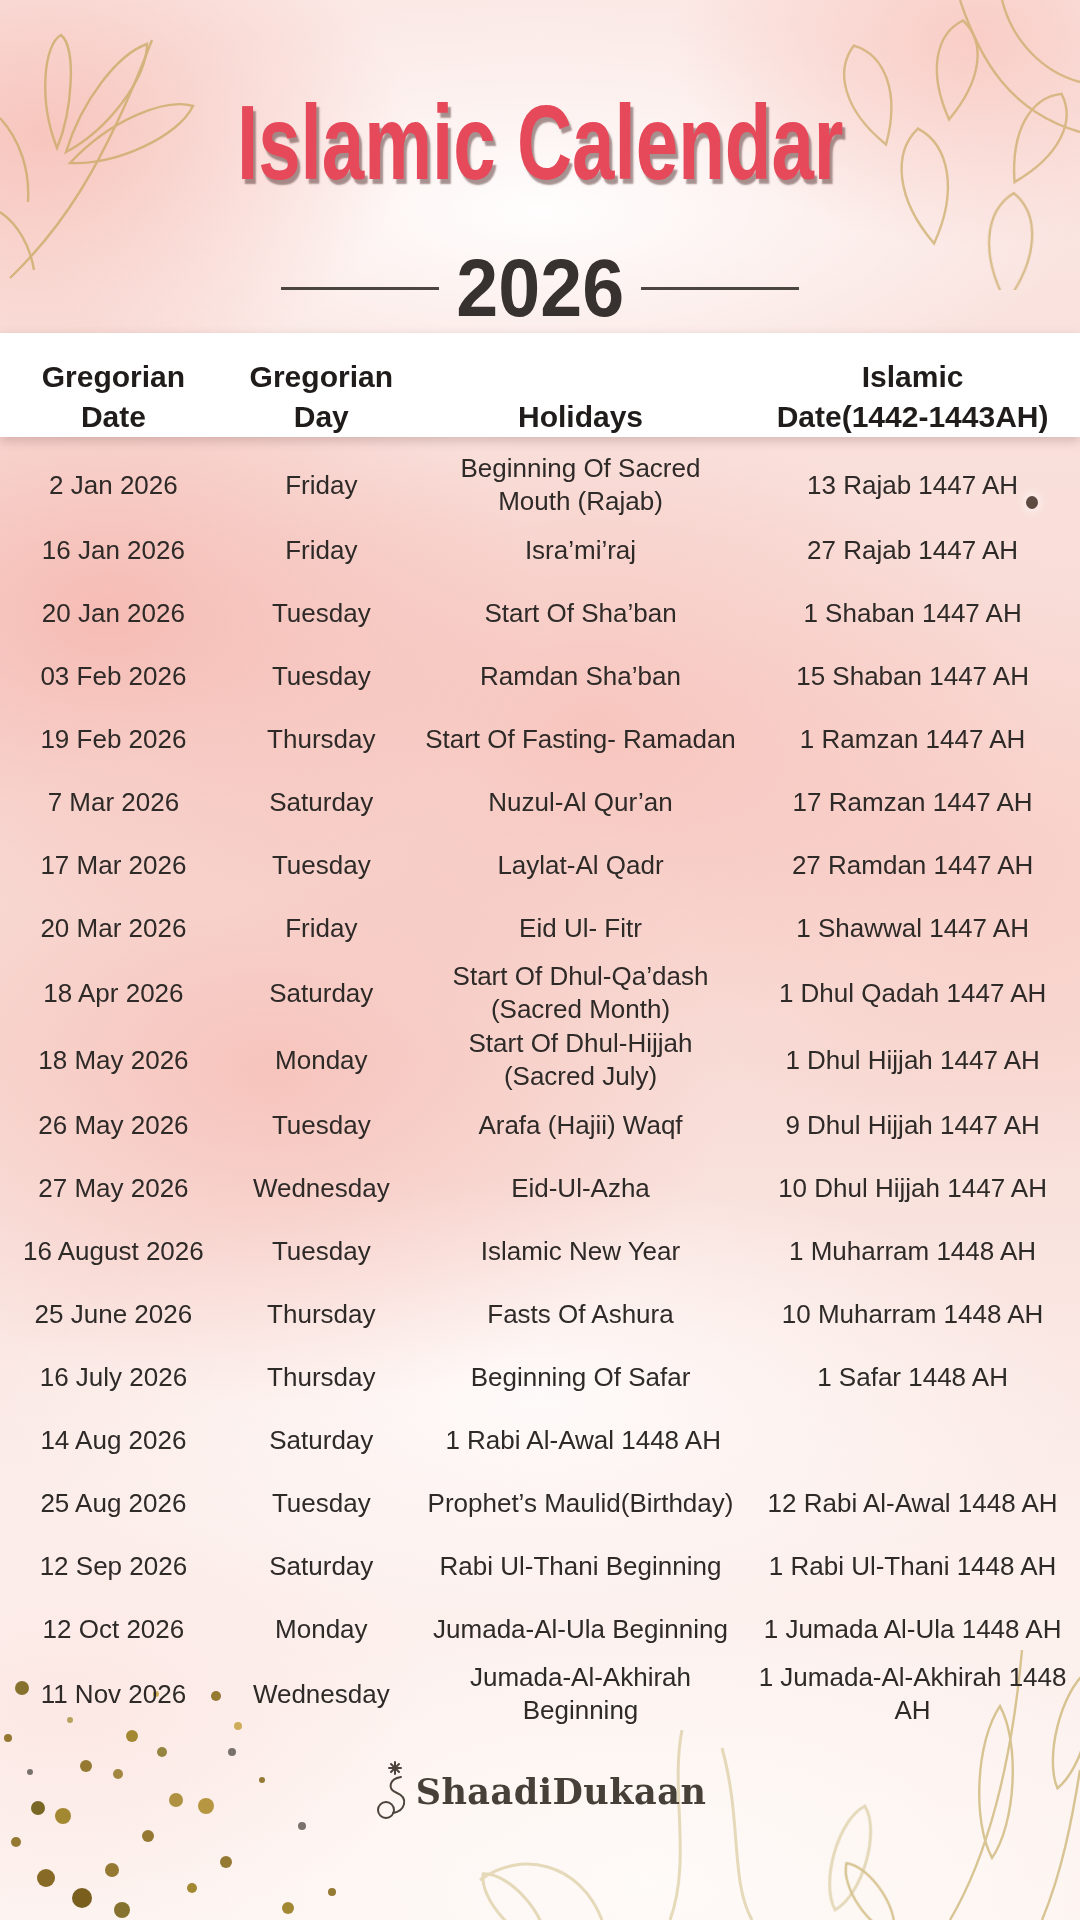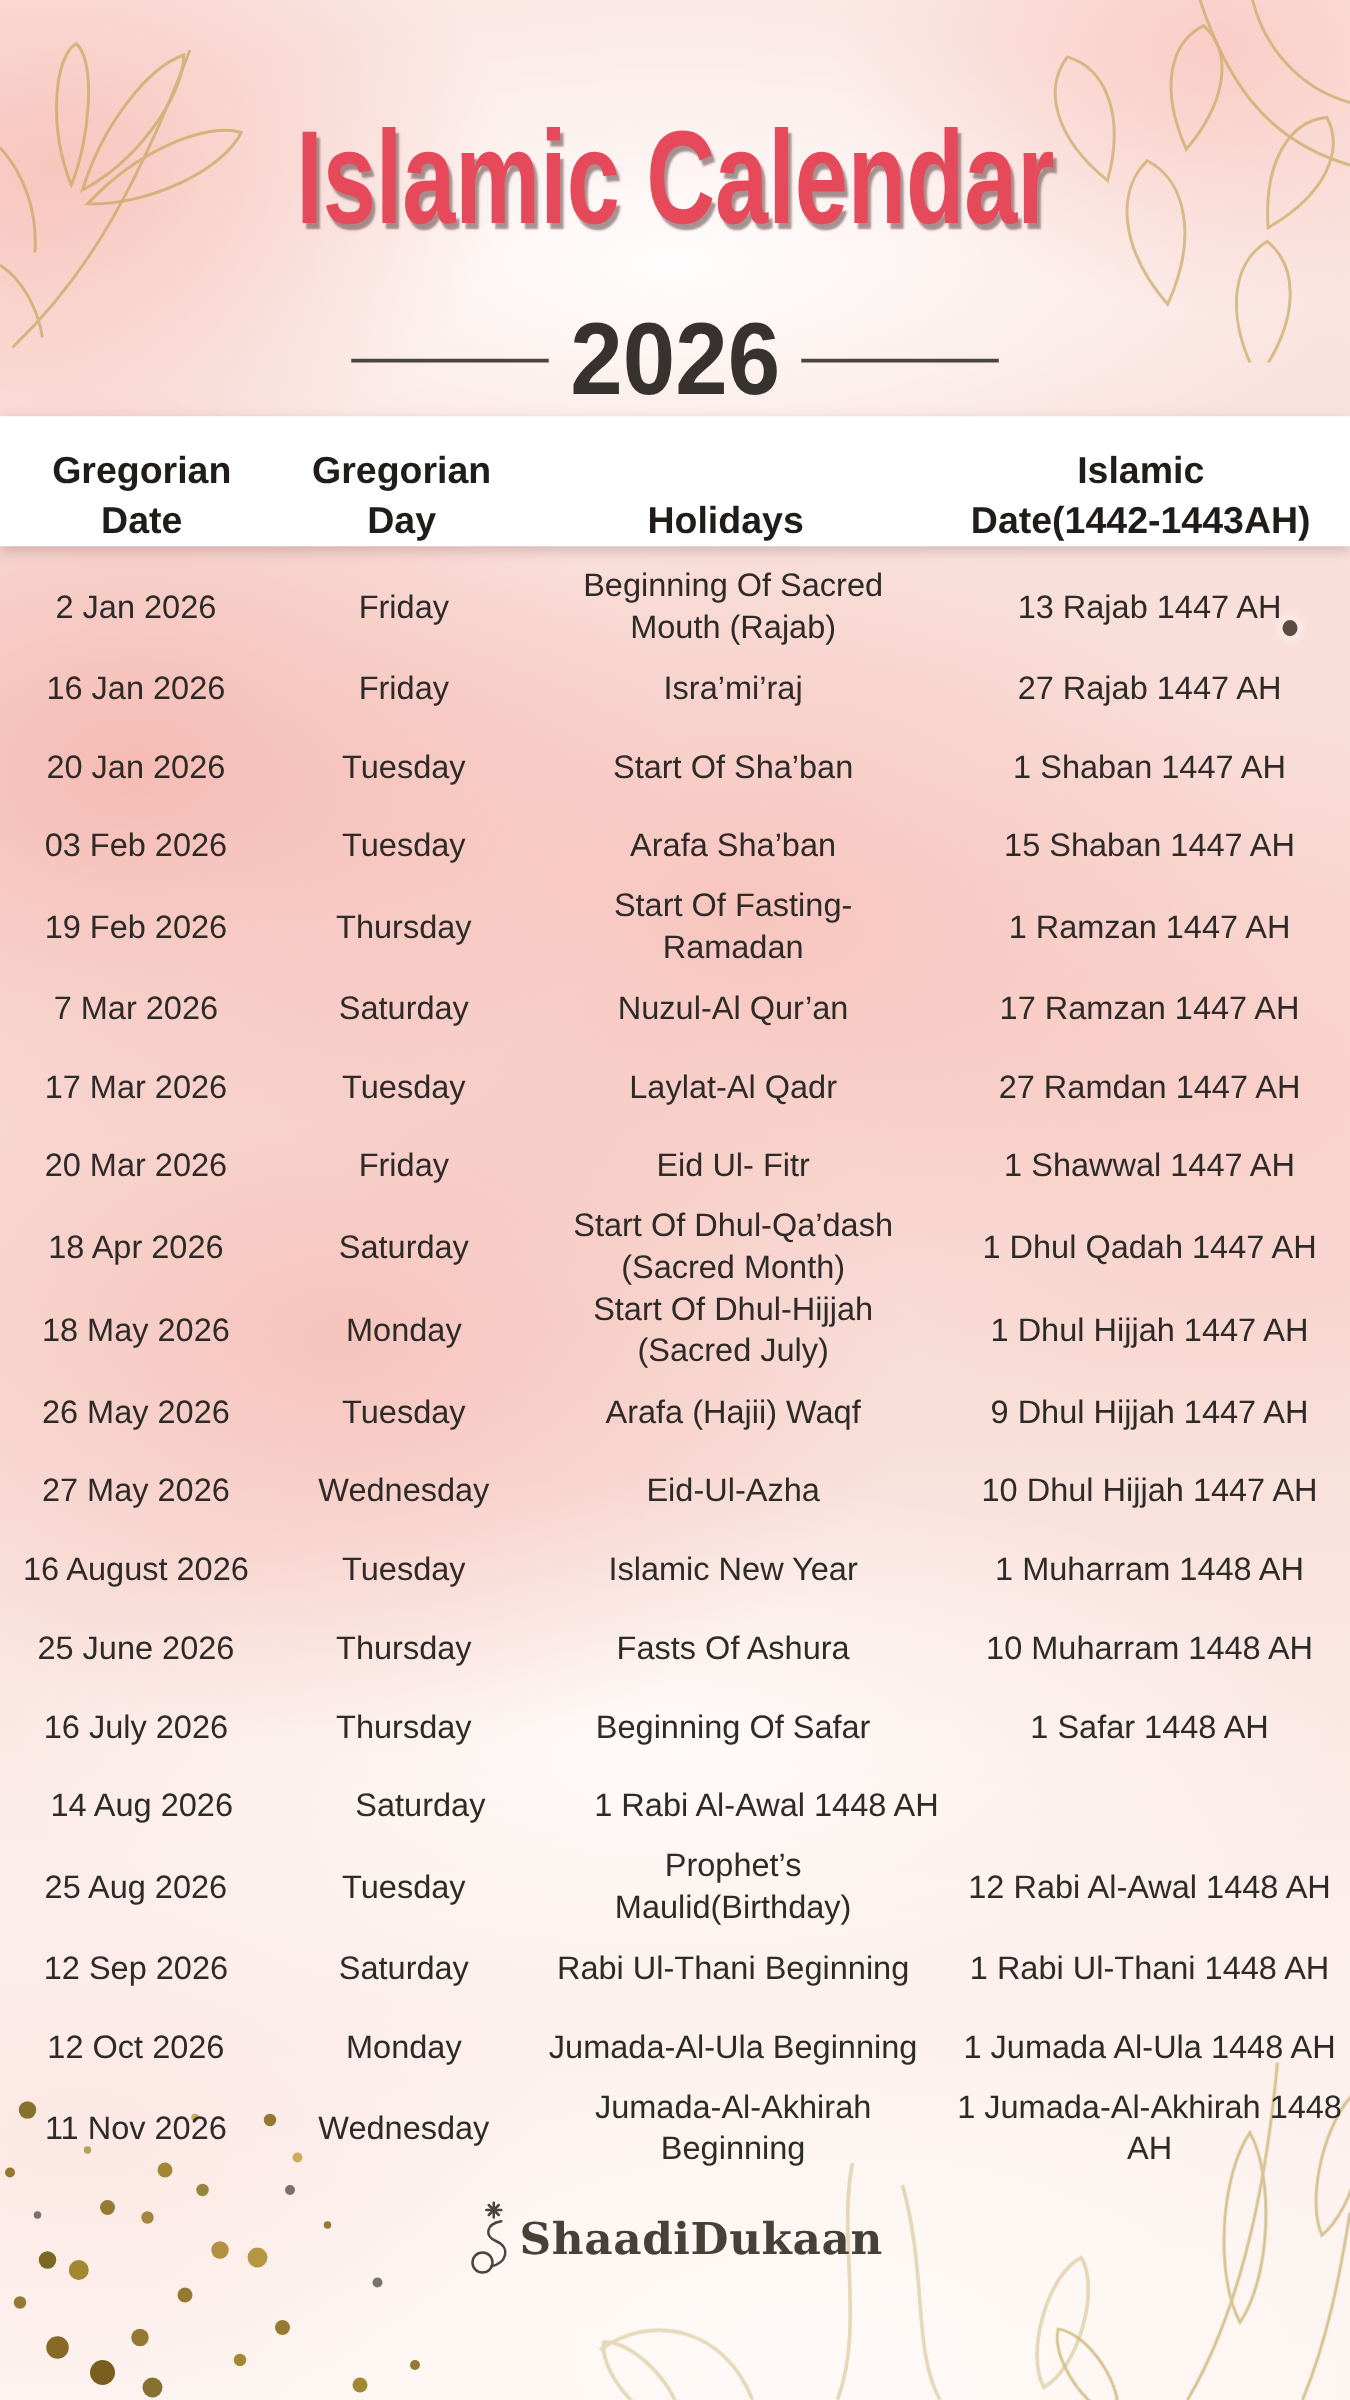--- a/index.html
+++ b/index.html
@@ -41,21 +41,21 @@
     transform:scaleX(0.92);transform-origin:center;}
 
   .thead{position:absolute;top:333px;left:0;width:100%;height:104px;background:#ffffff;
     box-shadow:0 4px 10px rgba(120,80,80,0.28);display:flex;align-items:flex-end;
     padding-top:2px;box-sizing:border-box;z-index:2;}
   .th{font-weight:bold;font-size:30px;line-height:40px;color:#1f1c1b;text-align:center;
     padding:0 4px;box-sizing:border-box;}
   .c1{width:21%;}.c2{width:17.5%;}.c3{width:30.5%;}.c4{width:31%;}
 
   .tbody{position:absolute;top:452px;left:0;width:100%;z-index:1;}
-  .t-row{display:flex;align-items:center;min-height:62px;margin-bottom:1px;gap:15px;}
+  .t-row{display:flex;align-items:center;min-height:62px;margin-bottom:1px;}
   .t-cell{font-size:26px;line-height:33px;color:#2e2a28;text-align:center;
     padding:0 6px;box-sizing:border-box;}
 
   .footer{position:absolute;top:1756px;left:0;right:0;height:70px;
     display:flex;align-items:center;justify-content:center;z-index:2;}
   .brand{font-family:"DejaVu Serif",serif;font-weight:bold;font-size:35px;
     color:#464039;letter-spacing:0.5px;}
 </style>
 </head>
 <body>
@@ -184,21 +184,21 @@
       </div>
       <div class="t-row">
         <div class="t-cell c1">20 Jan 2026</div>
         <div class="t-cell c2">Tuesday</div>
         <div class="t-cell c3">Start Of Sha’ban</div>
         <div class="t-cell c4">1 Shaban 1447 AH</div>
       </div>
       <div class="t-row">
         <div class="t-cell c1">03 Feb 2026</div>
         <div class="t-cell c2">Tuesday</div>
-        <div class="t-cell c3">Arafa Sha’ban</div>
+        <div class="t-cell c3">Ramdan Sha’ban</div>
         <div class="t-cell c4">15 Shaban 1447 AH</div>
       </div>
       <div class="t-row">
         <div class="t-cell c1">19 Feb 2026</div>
         <div class="t-cell c2">Thursday</div>
         <div class="t-cell c3">Start Of Fasting- Ramadan</div>
         <div class="t-cell c4">1 Ramzan 1447 AH</div>
       </div>
       <div class="t-row">
         <div class="t-cell c1">7 Mar 2026</div>

